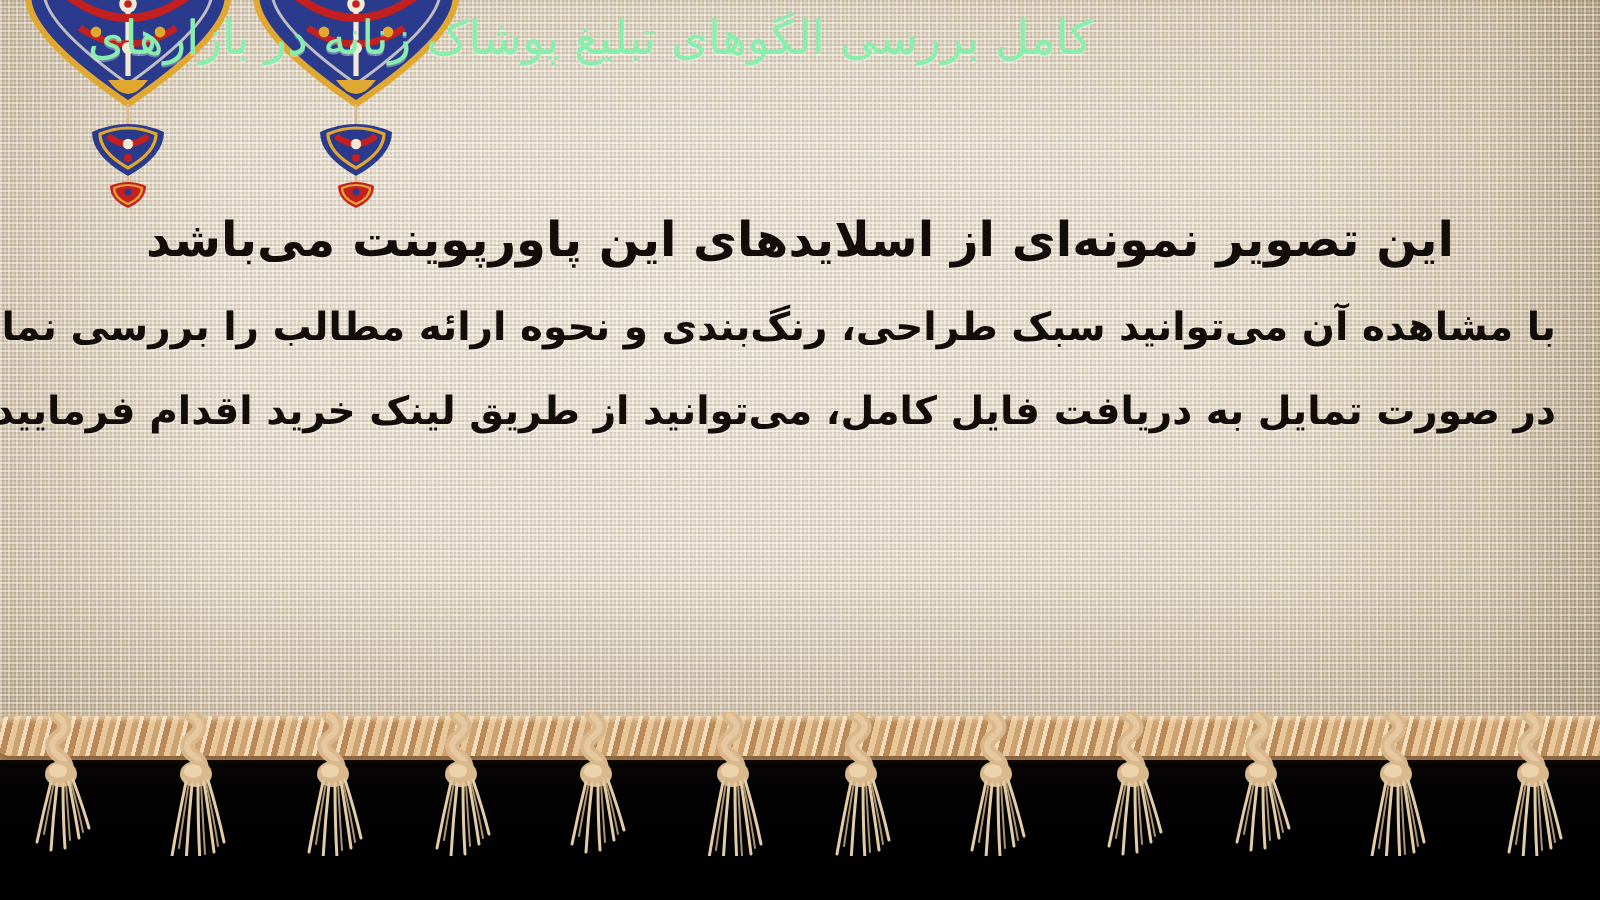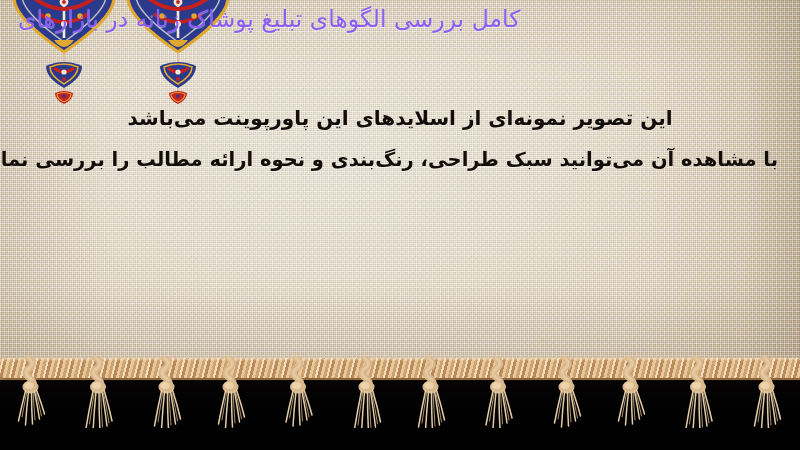--- a/index.html
+++ b/index.html
@@ -59,39 +59,39 @@
 
   
   .motif{position:absolute;top:-46px;}
   #motif-left{left:6px;}
   #motif-right{left:120px;}
 
   
   #title{
     position:absolute;top:4px;left:0;width:800px;
     padding:0 18px 0 18px;box-sizing:border-box;
-    text-align:left;
+    text-align:center;
     font-family:"DejaVu Sans","Liberation Sans",sans-serif;
     font-size:23.5px;line-height:1.34;
-    color:#8b5cf6;
+    color:#86efac;
     letter-spacing:0px;
     text-shadow:0 1px 0 rgba(255,255,255,.35);
   }
   #title .t-line{display:block;}
   #title .t-line.first{padding-right:210px;}
 
   #body{
     position:absolute;top:108px;left:0;width:800px;
     box-sizing:border-box;padding:0 22px;
     text-align:center;
   }
   #body .b-line{
     display:block;
     font-family:"DejaVu Sans","Liberation Sans",sans-serif;
-    font-size:20px;
+    font-size:24px;
     line-height:1.0;
     color:#120d09;
     margin-bottom:22px;
     font-weight:600;
     text-shadow:0 1px 0 rgba(255,255,255,.30);
     white-space:nowrap;
   }
   #body .b-line.l2{font-size:19.5px;}
   #body .b-line.l3{font-size:19.5px;margin-bottom:0;}
 
@@ -227,20 +227,21 @@
     </svg>
   </div>
 
   <div id="title" data-name="slide-title">
     <span class="t-line first" data-name="slide-title-line-1">کامل بررسی الگوهای تبلیغ پوشاک زنانه در بازارهای</span>
   </div>
 
   <div id="body" data-name="slide-body-text">
     <span class="b-line l1" data-name="slide-body-line-1">این تصویر نمونه‌ای از اسلایدهای این پاورپوینت می‌باشد</span>
     <span class="b-line l2" data-name="slide-body-line-2">با مشاهده آن می‌توانید سبک طراحی، رنگ‌بندی و نحوه ارائه مطالب را بررسی نمایید</span>
+    <span class="b-line l3" data-name="slide-body-line-3">در صورت تمایل به دریافت فایل کامل، می‌توانید از طریق لینک خرید اقدام فرمایید</span>
   </div>
 
   <div id="black-bottom" data-name="slide-bottom-black-band"></div>
   <div id="fringe-band" data-name="carpet-fringe-shadow-band"></div>
   <div id="fringe-rope" data-name="carpet-fringe-cord"></div>
   <div id="tassels" data-name="carpet-fringe-tassels">
       <div class="tassel" data-name="fringe-tassel" style="left: 12px;"><svg width="40" height="72" viewBox="0 0 40 72" aria-hidden="true">
           <g transform="translate(-1.5,0)">
             <path d="M18 2 q7 5 1 10 q-7 5 0 10 q7 5 1 10" fill="none" stroke="#d9b88c" stroke-width="7" stroke-linecap="round" opacity=".97"></path>
             <path d="M18 2 q7 5 1 10 q-7 5 0 10 q7 5 1 10" fill="none" stroke="#f0d7b0" stroke-width="3" stroke-linecap="round" opacity=".55"></path>

